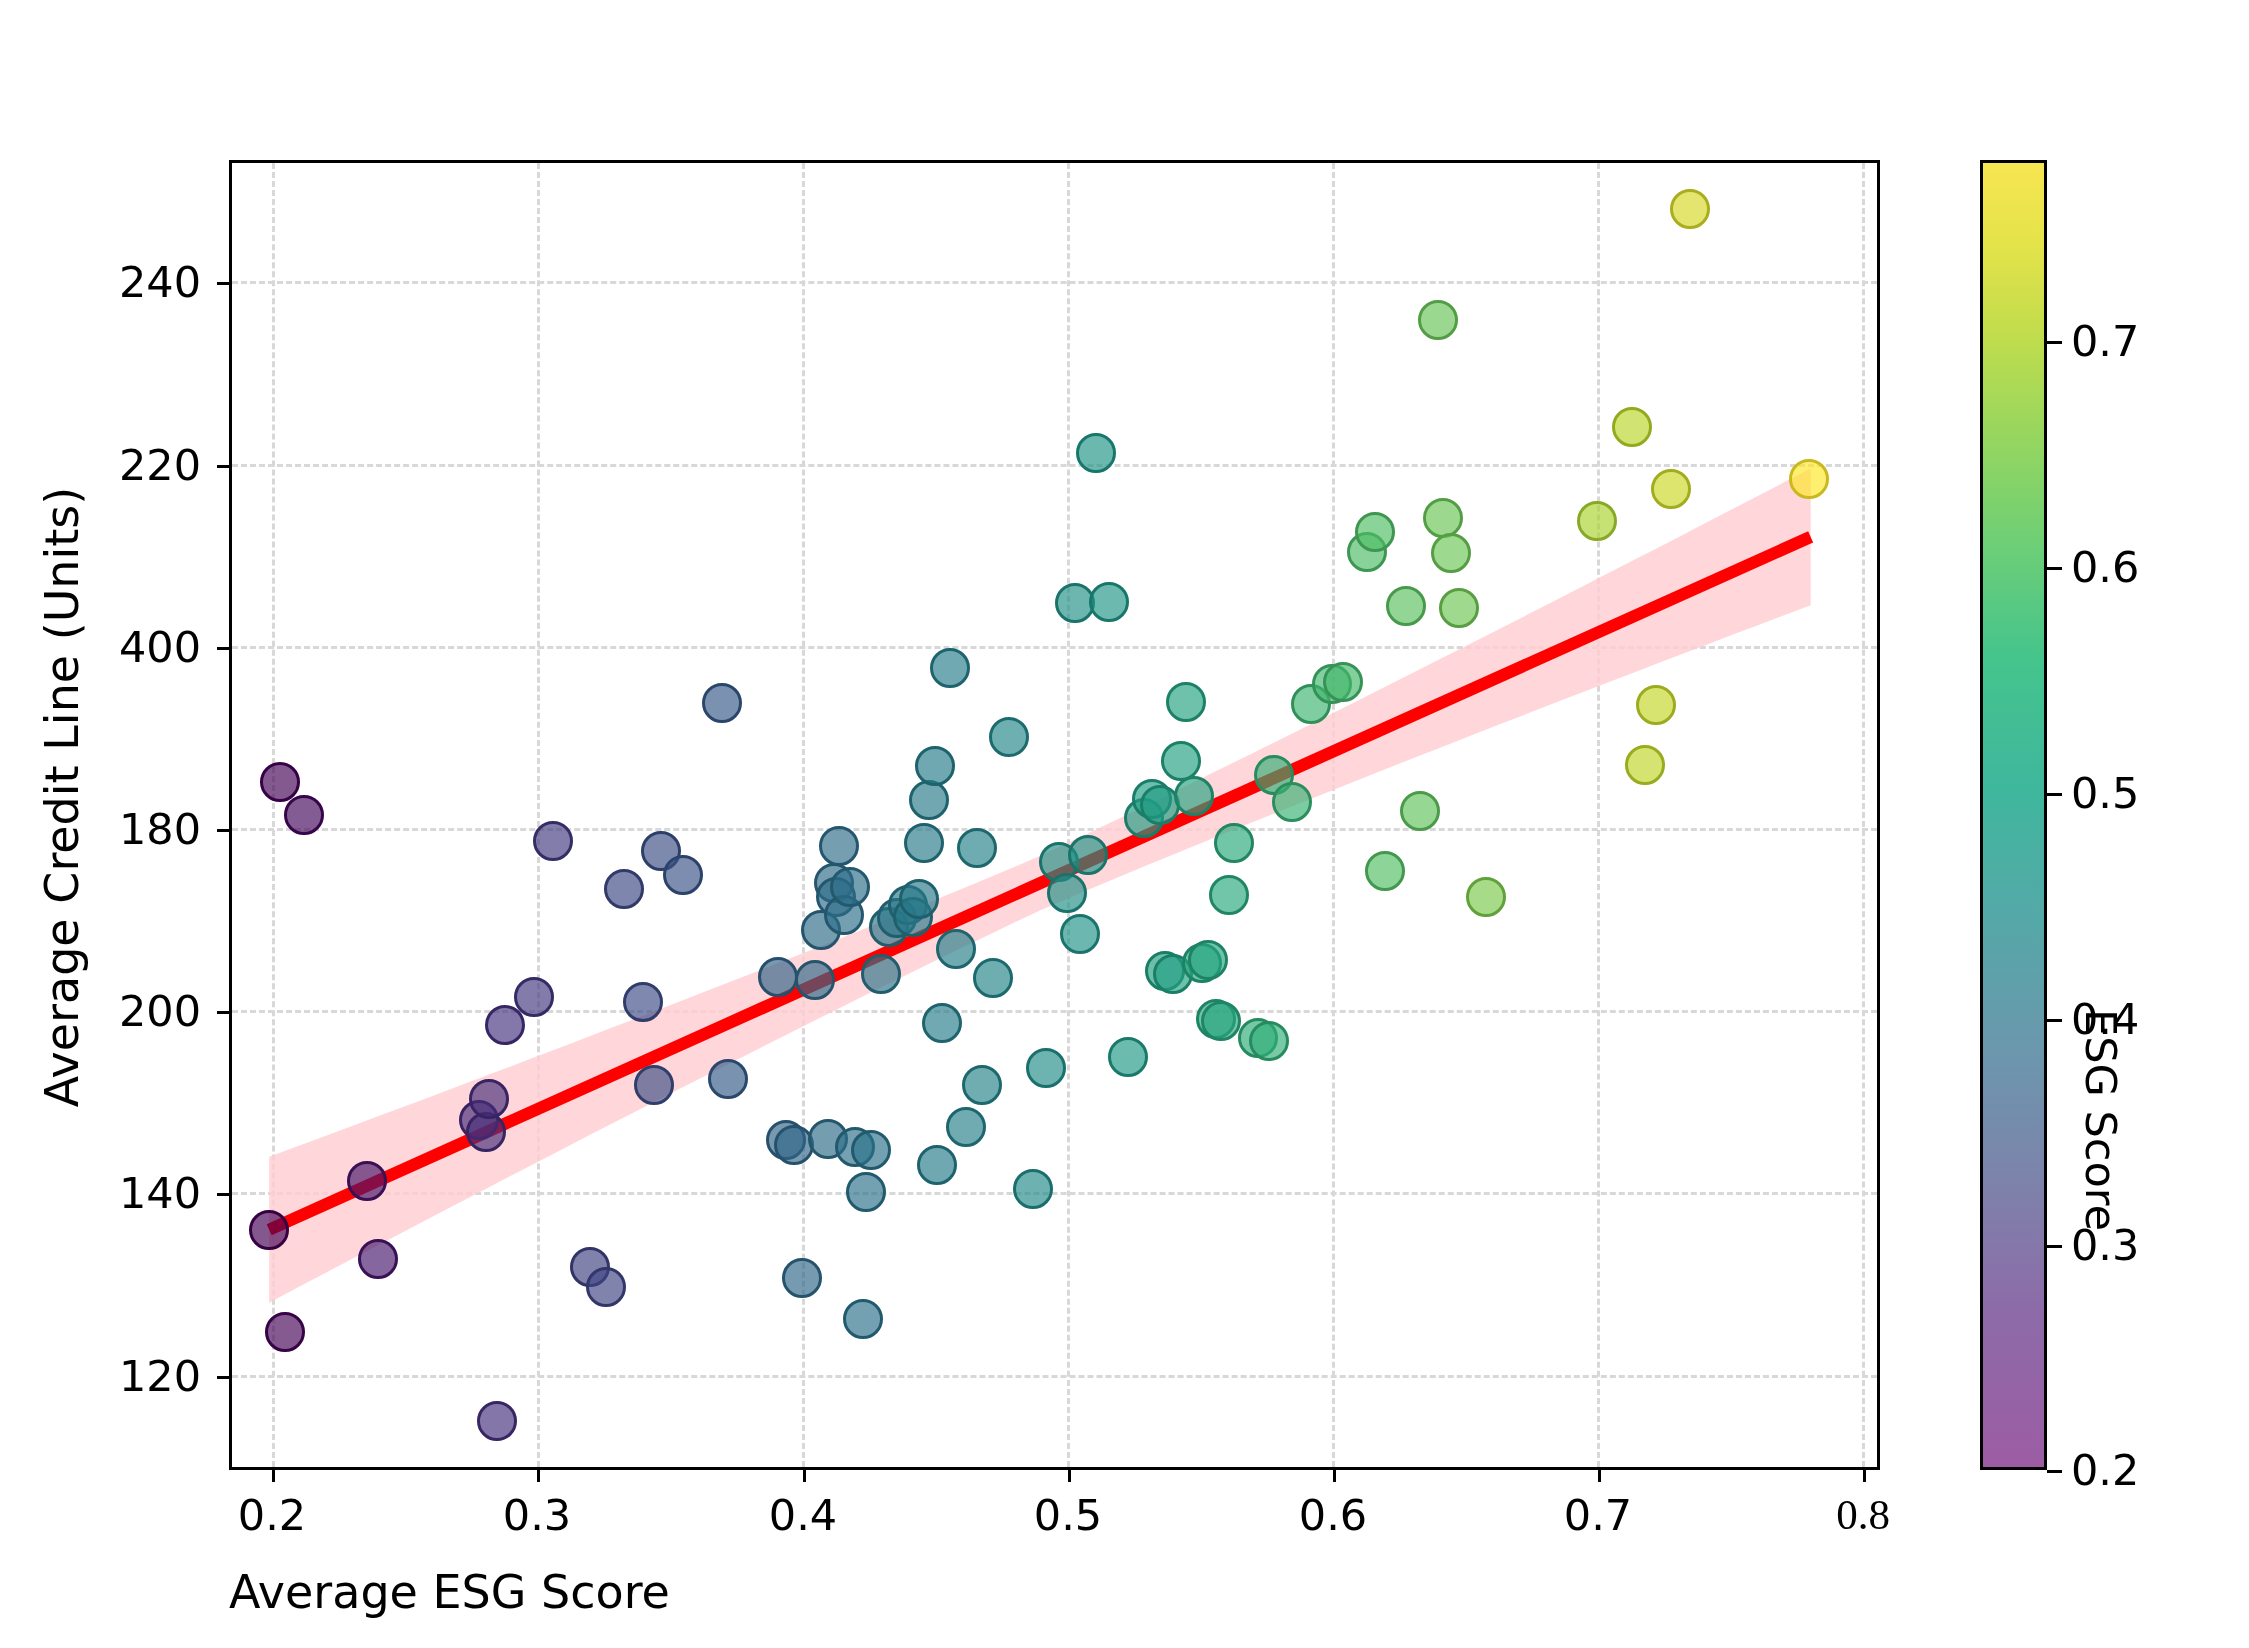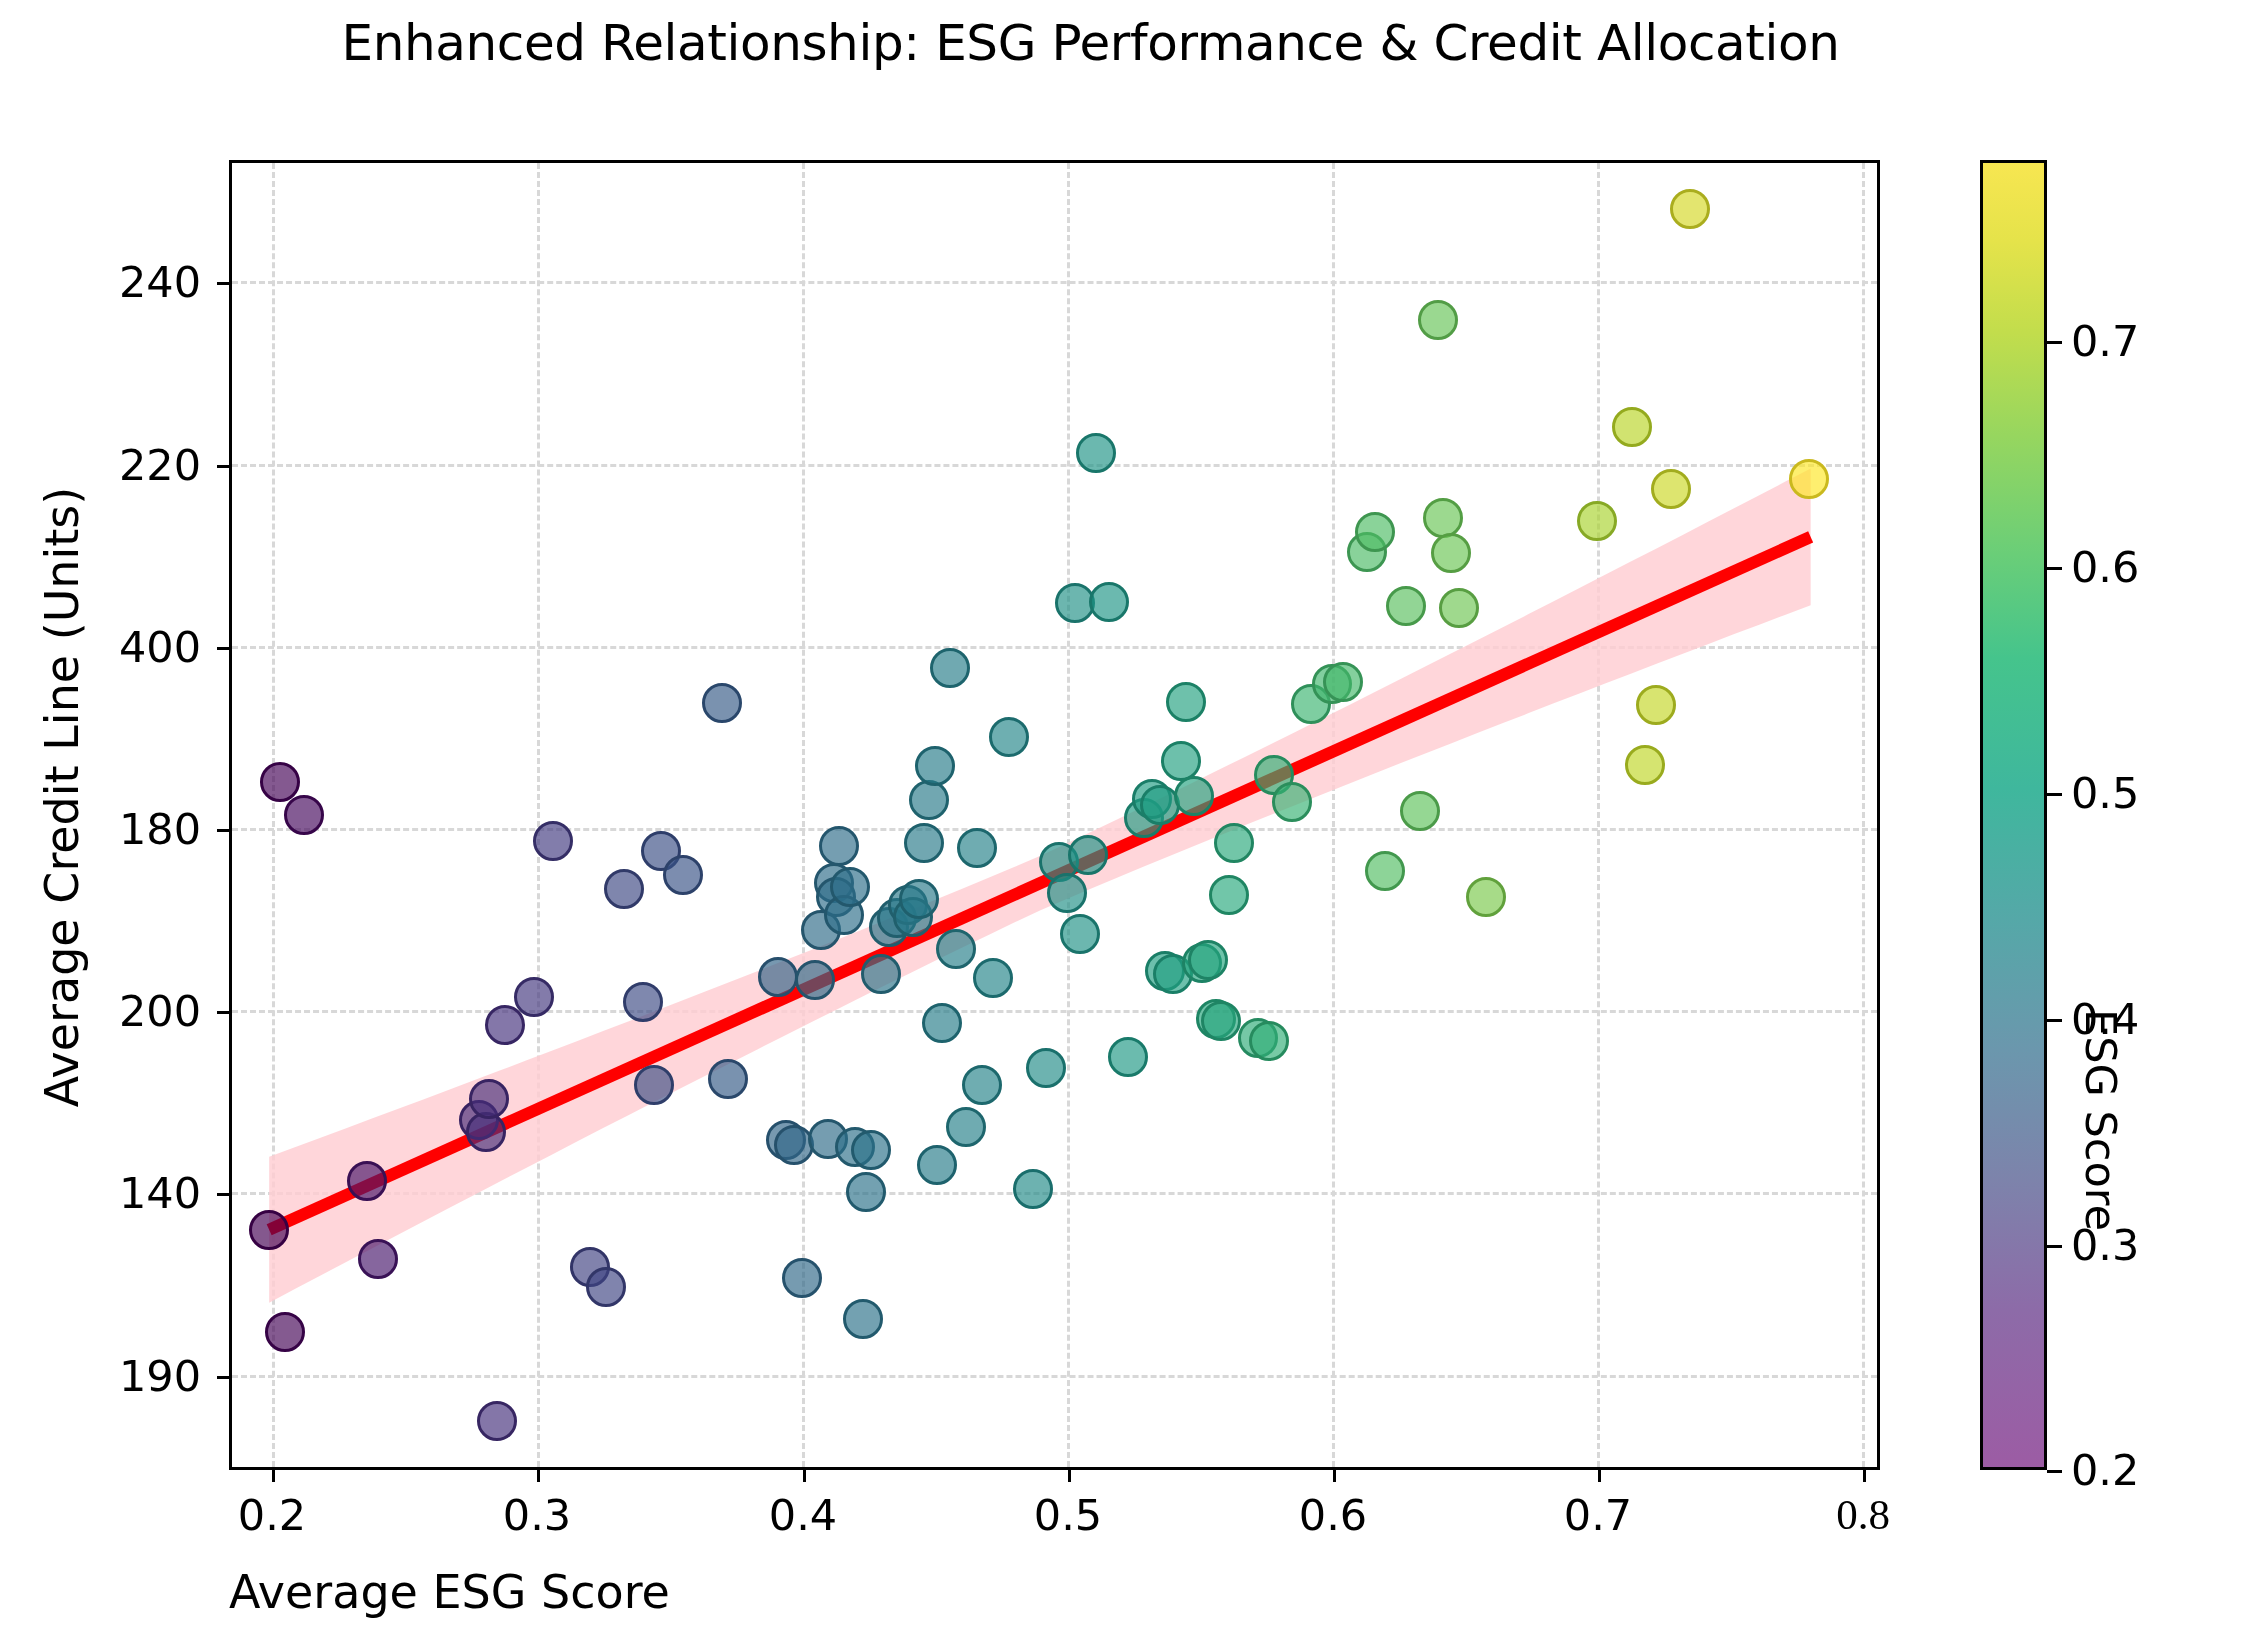--- a/index.html
+++ b/index.html
@@ -159,21 +159,20 @@
     width:610px;text-align:center;
     transform:rotate(90deg);transform-origin:left top;
     font-size:43px;color:#000;white-space:nowrap;
   }
 </style>
 </head>
 <body>
 
 <div id="figure">
 
-  <div id="chart-title">Enhanced Relationship: ESG Performance &amp; Credit Allocation</div>
 
   <div id="plot-area">
     <div id="plot-inner">
       <div id="gridlines">
           <div class="gridline v" style="left: 40px;"></div>
           <div class="gridline v" style="left: 305px;"></div>
           <div class="gridline v" style="left: 570px;"></div>
           <div class="gridline v" style="left: 835px;"></div>
           <div class="gridline v" style="left: 1100px;"></div>
           <div class="gridline v" style="left: 1365px;"></div>
@@ -313,21 +312,21 @@
       <div class="ticklabel-x" style="left: 1068px; top: 1490px;">0.5</div>
       <div class="tick-x" style="left: 1333px; top: 1470px;"></div>
       <div class="ticklabel-x" style="left: 1333px; top: 1490px;">0.6</div>
       <div class="tick-x" style="left: 1598px; top: 1470px;"></div>
       <div class="ticklabel-x" style="left: 1598px; top: 1490px;">0.7</div>
       <div class="tick-x" style="left: 1863px; top: 1470px;"></div>
       <div class="ticklabel-x" style="left: 1863px; top: 1490px; font-family: Liberation Serif, serif;">0.8</div>
     </div>
   <div id="y-ticks">
       <div class="tick-y" style="left: 217px; top: 1376px;"></div>
-      <div class="ticklabel-y" style="left: 64px; width: 137px; top: 1376px;">190</div>
+      <div class="ticklabel-y" style="left: 64px; width: 137px; top: 1376px;">120</div>
       <div class="tick-y" style="left: 217px; top: 1193px;"></div>
       <div class="ticklabel-y" style="left: 64px; width: 137px; top: 1193px;">140</div>
       <div class="tick-y" style="left: 217px; top: 1011px;"></div>
       <div class="ticklabel-y" style="left: 64px; width: 137px; top: 1011px;">200</div>
       <div class="tick-y" style="left: 217px; top: 829px;"></div>
       <div class="ticklabel-y" style="left: 64px; width: 137px; top: 829px;">180</div>
       <div class="tick-y" style="left: 217px; top: 647px;"></div>
       <div class="ticklabel-y" style="left: 64px; width: 137px; top: 647px;">400</div>
       <div class="tick-y" style="left: 217px; top: 465px;"></div>
       <div class="ticklabel-y" style="left: 64px; width: 137px; top: 465px;">220</div>

